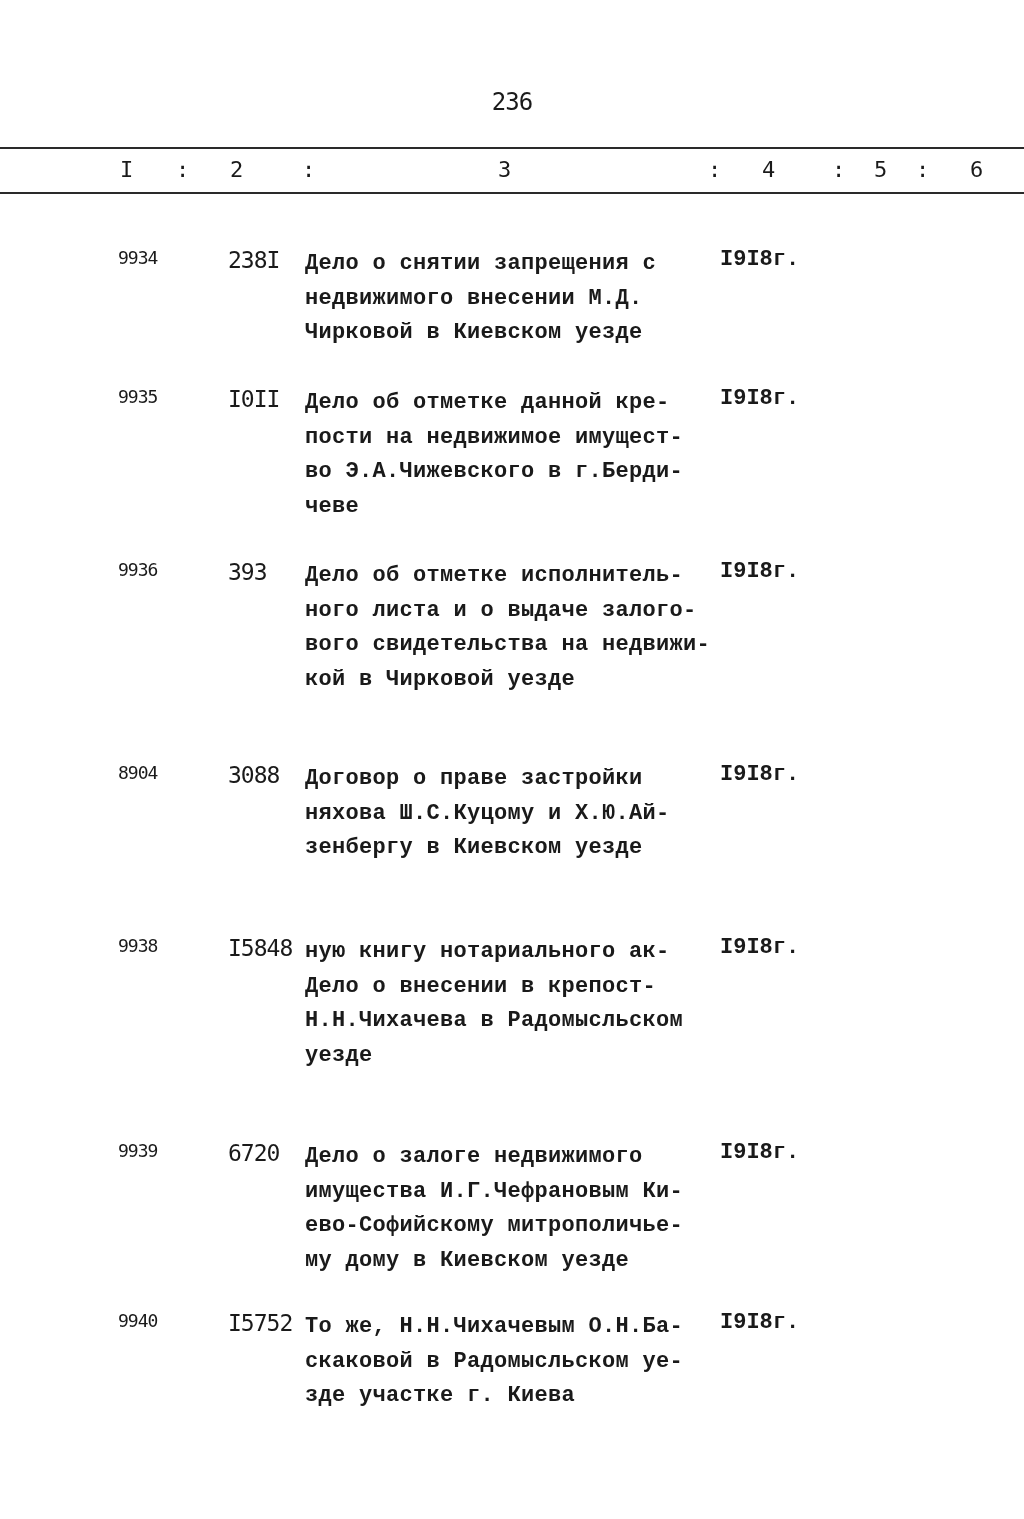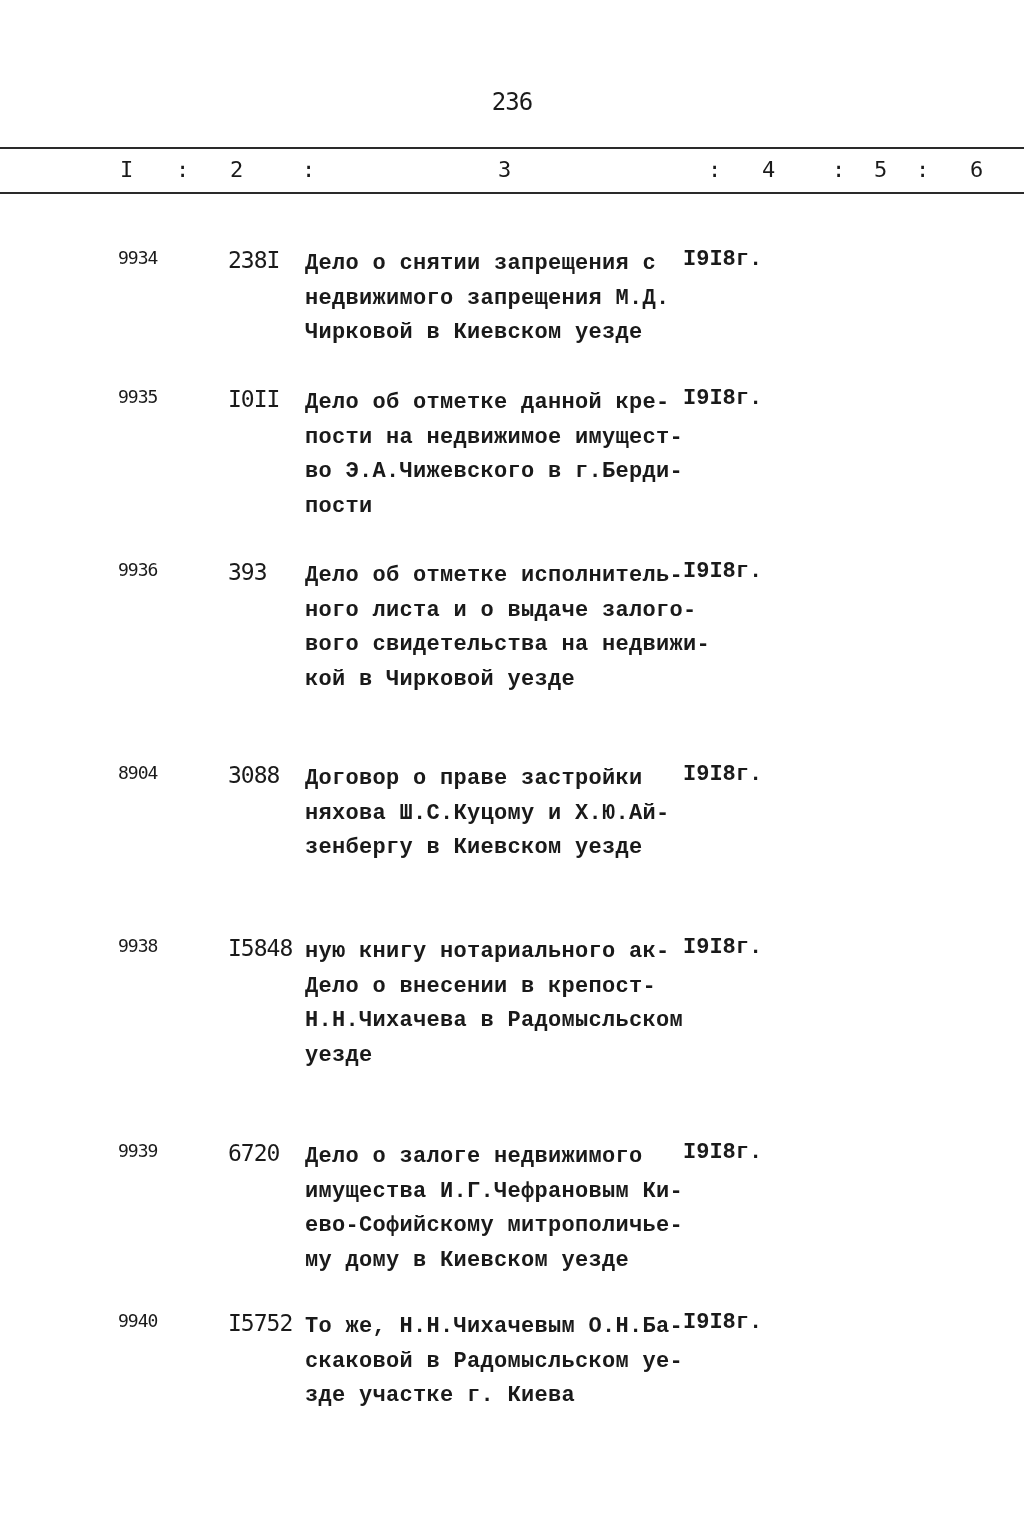--- a/index.html
+++ b/index.html
@@ -9,21 +9,21 @@
   }
   .page-num { position:absolute; top:88px; left:0; width:1024px; text-align:center; font-size:24px; font-family:"DejaVu Sans Mono",monospace; letter-spacing:-1px; }
   .rule { position:absolute; left:0; width:1024px; height:2px; background:#2a2a2a; }
   .rule.top { top:147px; }
   .rule.bottom { top:192px; }
   .hdr { position:absolute; top:157px; font-size:22px; font-family:"DejaVu Sans Mono",monospace; }
   .row { position:absolute; left:0; width:1024px; }
   .c1 { position:absolute; left:118px; font-size:18px; font-family:"DejaVu Sans Mono",monospace; letter-spacing:-1px; }
   .c2 { position:absolute; left:203px; font-size:23px; font-family:"DejaVu Sans Mono",monospace; letter-spacing:-1px;margin-left:25px; }
   .c3 { position:absolute; left:305px; width:410px; font-size:22px; line-height:34.5px; white-space:pre; font-weight:bold; letter-spacing:0.3px; }
-  .c4 { position:absolute; left:683px; font-size:22px; font-weight:bold; }
+  .c4 { position:absolute; left:720px; font-size:22px; font-weight:bold; }
 </style>
 </head>
 <body>
 
 <div class="page-num">236</div>
 
 <div class="rule top"></div>
 <div>
   <span class="hdr" style="left:120px">I</span>
   <span class="hdr" style="left:176px">:</span>
@@ -36,27 +36,27 @@
   <span class="hdr" style="left:874px">5</span>
   <span class="hdr" style="left:916px">:</span>
   <span class="hdr" style="left:970px">6</span>
 </div>
 <div class="rule bottom"></div>
 
 <div id="rows">
     <div class="row" style="top: 247px;">
       <span class="c1">9934</span>
       <span class="c2">238I</span>
-      <div class="c3"><div>Дело о снятии запрещения с</div><div>недвижимого запрещения М.Д.</div><div>Чирковой в Киевском уезде</div></div>
+      <div class="c3"><div>Дело о снятии запрещения с</div><div>недвижимого внесении М.Д.</div><div>Чирковой в Киевском уезде</div></div>
       <span class="c4">I9I8г.</span>
     </div>
     <div class="row" style="top: 386px;">
       <span class="c1">9935</span>
       <span class="c2">I0II</span>
-      <div class="c3"><div>Дело об отметке данной кре-</div><div>пости на недвижимое имущест-</div><div>во Э.А.Чижевского в г.Берди-</div><div>пости</div></div>
+      <div class="c3"><div>Дело об отметке данной кре-</div><div>пости на недвижимое имущест-</div><div>во Э.А.Чижевского в г.Берди-</div><div>чеве</div></div>
       <span class="c4">I9I8г.</span>
     </div>
     <div class="row" style="top: 559px;">
       <span class="c1">9936</span>
       <span class="c2">393</span>
       <div class="c3"><div>Дело об отметке исполнитель-</div><div>ного листа и о выдаче залого-</div><div>вого свидетельства на недвижи-</div><div>кой в Чирковой уезде</div></div>
       <span class="c4">I9I8г.</span>
     </div>
     <div class="row" style="top: 762px;">
       <span class="c1">8904</span>

